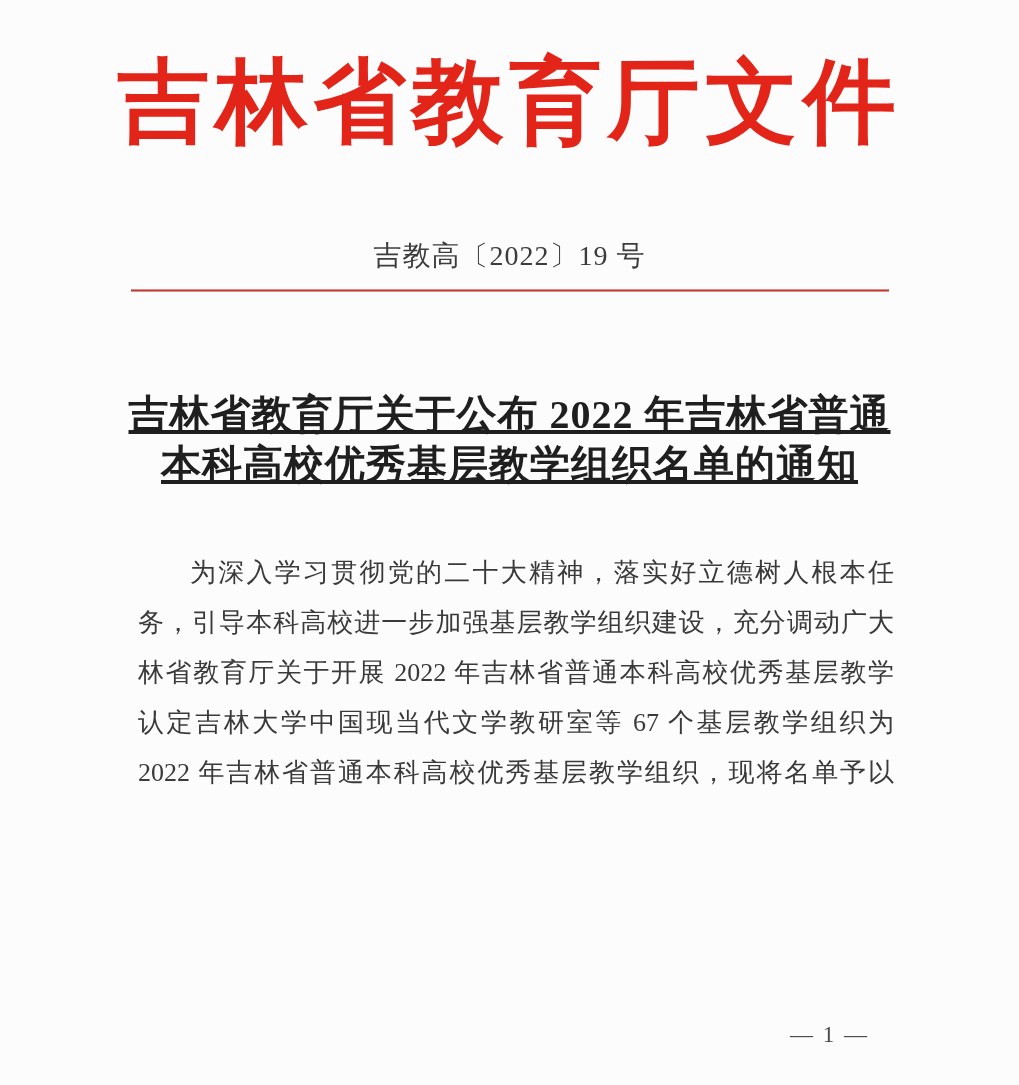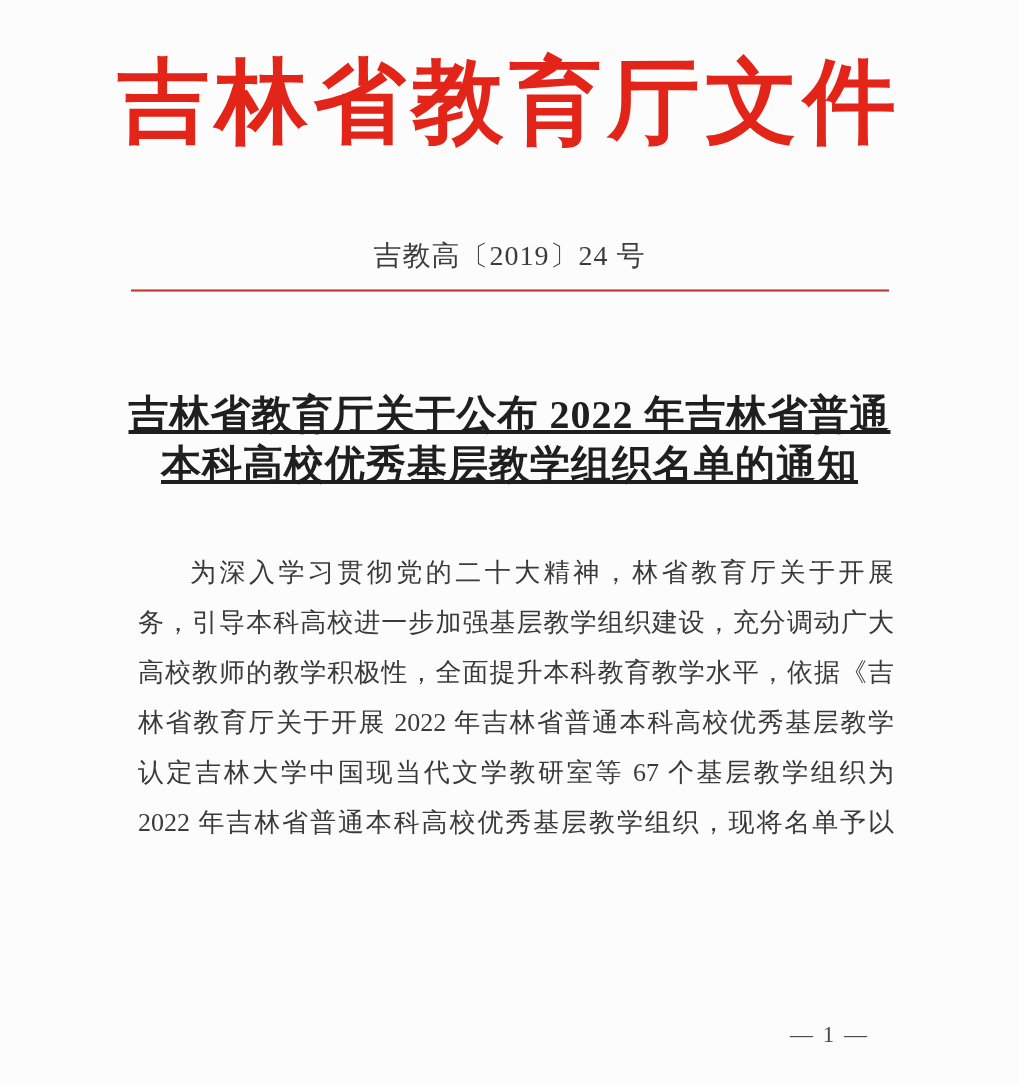--- a/index.html
+++ b/index.html
@@ -86,33 +86,32 @@
     white-space: nowrap;
   }
 </style>
 </head>
 <body>
 
 <div class="page">
 
   <div class="letterhead">吉林省教育厅文件</div>
 
-  <div class="doc-number">吉教高〔2019〕24 号</div>
+  <div class="doc-number">吉教高〔2022〕19 号</div>
 
   <div class="red-rule"></div>
 
   <h1 class="title">
     <span class="title-line">吉林省教育厅关于公布 2022 年吉林省普通</span>
     <span class="title-line">本科高校优秀基层教学组织名单的通知</span>
   </h1>
 
   <div class="body-block">
-    <p class="body-line indent">为深入学习贯彻党的二十大精神，林省教育厅关于开展</p>
+    <p class="body-line indent">为深入学习贯彻党的二十大精神，落实好立德树人根本任</p>
     <p class="body-line">务，引导本科高校进一步加强基层教学组织建设，充分调动广大</p>
-    <p class="body-line">高校教师的教学积极性，全面提升本科教育教学水平，依据《吉</p>
     <p class="body-line">林省教育厅关于开展 2022 年吉林省普通本科高校优秀基层教学</p>
     <p class="body-line">认定吉林大学中国现当代文学教研室等 67 个基层教学组织为</p>
     <p class="body-line">2022 年吉林省普通本科高校优秀基层教学组织，现将名单予以</p>
   </div>
 
   <div class="page-number">— 1 —</div>
 
 </div>
 
 </body></html>

